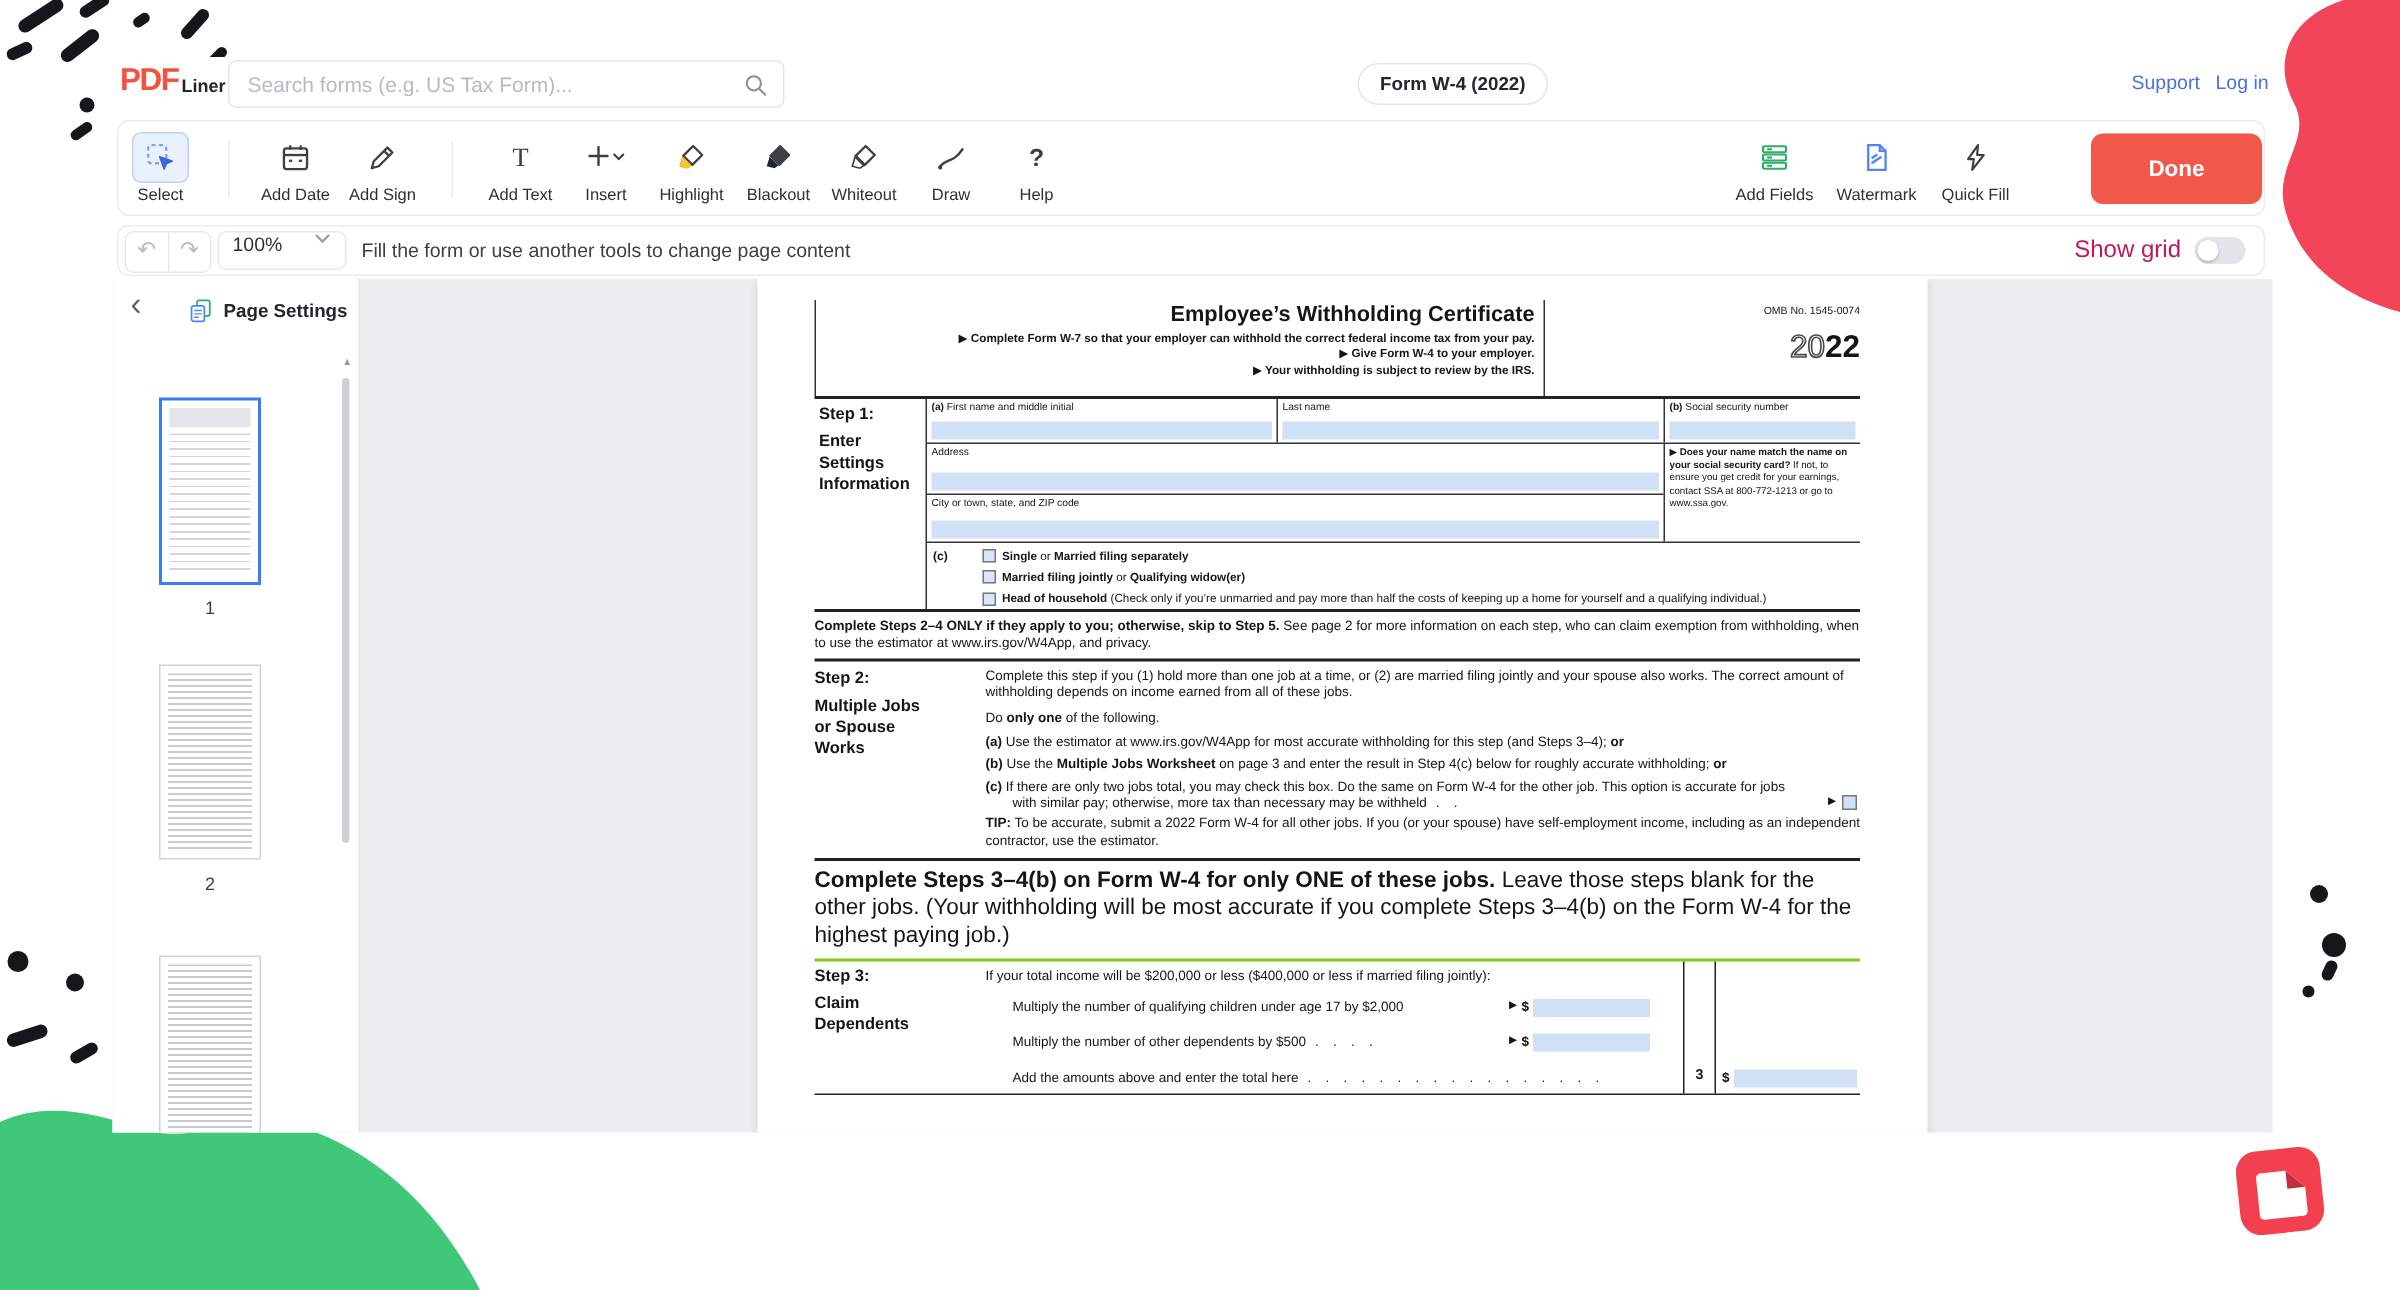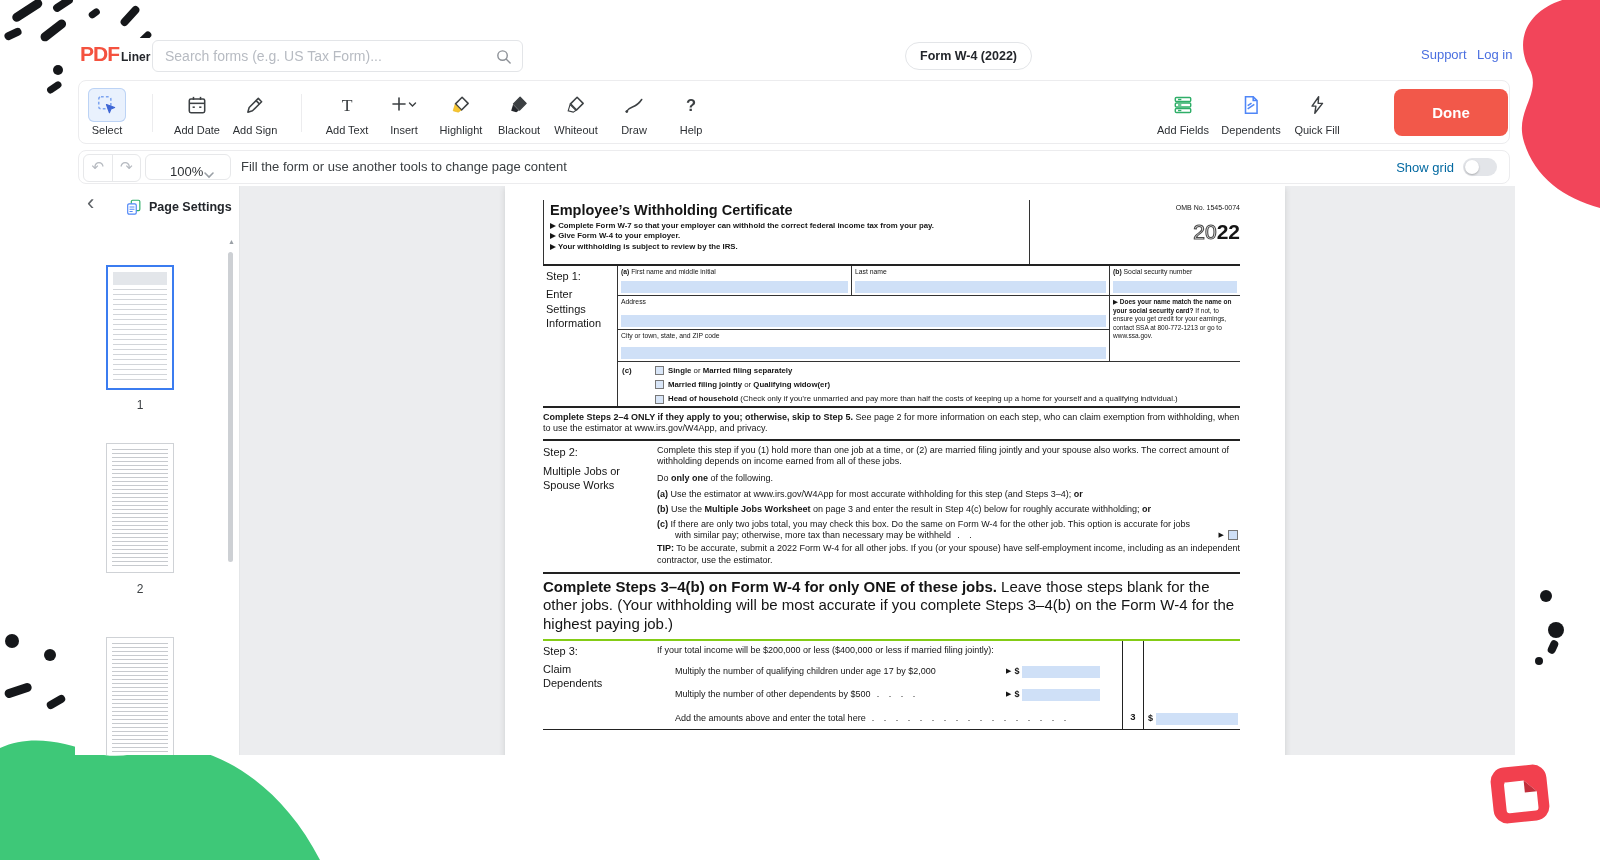--- a/index.html
+++ b/index.html
@@ -38,25 +38,25 @@
   .tb-div{position:absolute;top:13px;width:1px;height:38px;background:#ececee;}
   .done-btn{position:absolute;left:1315px;top:8px;width:114px;height:47px;background:#f2584a;color:#fff;
             border-radius:8px;font-size:15px;font-weight:700;text-align:center;line-height:47px;cursor:pointer;}
 
   
   .subbar{position:absolute;left:3px;top:112px;width:1432px;height:34px;border:1px solid #ececee;border-radius:8px;background:#fff;box-sizing:border-box;}
   .histbox{position:absolute;left:4px;top:3px;width:56px;height:26px;border:1px solid #e7e8ea;border-radius:6px;display:flex;}
   .histbox span{flex:1;text-align:center;line-height:24px;font-size:15px;color:#b6bac0;cursor:pointer;}
   .histbox span:first-child{border-right:1px solid #e7e8ea;}
   .zoombox{position:absolute;left:66px;top:3px;width:86px;height:26px;border:1px solid #e7e8ea;border-radius:6px;
-           display:flex;align-items:flex-end;padding:0 24px;box-sizing:border-box;cursor:pointer;}
+           display:flex;align-items:flex-start;padding:0 9px;box-sizing:border-box;cursor:pointer;}
   .zoombox .zv{font-size:13px;color:#2d3034;flex:1;}
   .hint{position:absolute;left:162px;top:0;line-height:32px;font-size:13px;color:#3c4043;}
   .gridbox{position:absolute;right:12px;top:0;height:32px;display:flex;align-items:center;gap:9px;}
-  .gridbox .gl{font-size:13px;color:#0369a1;}
+  .gridbox .gl{font-size:16px;color:#be185d;}
   .toggle{width:34px;height:18px;border-radius:9px;background:#e3e5e9;position:relative;cursor:pointer;}
   .toggle .knob{position:absolute;left:2px;top:2px;width:14px;height:14px;border-radius:50%;background:#fff;box-shadow:0 1px 2px rgba(0,0,0,.25);}
 
   
   .content{position:absolute;left:0;top:148px;width:1440px;height:569px;background:#ecedef;overflow:hidden;}
   .sidebar{position:absolute;left:0;top:0;width:165px;height:100%;background:#fff;border-right:1px solid #e4e6e8;box-sizing:border-box;}
   .back-chev{position:absolute;left:12px;top:4px;font-size:22px;color:#5f6368;cursor:pointer;}
   .ps-btn{position:absolute;left:50px;top:12px;display:flex;align-items:center;gap:6px;cursor:pointer;}
   .ps-btn .pst{font-size:12.5px;font-weight:700;color:#23262b;white-space:nowrap;}
   .thumb{position:absolute;left:31px;width:68px;background:#fff;box-sizing:border-box;cursor:pointer;}
@@ -72,21 +72,21 @@
   .canvas{position:absolute;left:165px;top:0;width:1275px;height:100%;}
   .page{position:absolute;left:265px;top:0;width:780px;height:620px;background:#fff;box-shadow:0 2px 6px rgba(60,64,67,.18);}
 
   
   .form{position:absolute;left:38px;top:14px;width:697px;color:#151515;font-size:9px;line-height:1.24;}
   .fld{position:absolute;left:3px;right:3px;bottom:2px;height:12px;background:#cfe0f7;}
   .flab{font-size:6.8px;padding:2px 0 0 3px;}
   .cbrow{display:flex;align-items:center;gap:4px;margin-bottom:4.5px;}
   .cbx{width:9px;height:9px;background:#d9e6f8;border:1px solid #777;box-sizing:border-box;flex:0 0 auto;}
   .cbt{font-size:7.8px;white-space:nowrap;}
-  .steplab{font-size:11px;font-weight:normal;line-height:1.3;}
+  .steplab{font-size:11px;font-weight:bold;line-height:1.3;}
   .item{padding-left:18px;text-indent:-18px;margin-bottom:4px;}
   .cbx2{display:inline-block;width:10px;height:10px;background:#cfe0f7;border:1px solid #777;vertical-align:-2px;box-sizing:border-box;}
   .amtgrp{position:absolute;top:5px;display:flex;align-items:center;gap:3px;font-weight:bold;font-size:8.5px;}
   .amtfld{width:78px;height:12px;background:#cfe0f7;}
   .y20{color:#fefefe;-webkit-text-stroke:1.1px #4a4a4a;}
   .arrow{font-size:7px;}
 </style>
 </head>
 <body>
 
@@ -269,21 +269,21 @@
 
     <div class="tool rtool" style="left:1140px">
       <div class="ic">
         <svg width="22" height="22" viewBox="0 0 20 20" fill="none" stroke="#4f86f7" stroke-width="1.4">
             <path d="M5 2.5 h7 l3.5 3.5 v11.5 h-10.5 z"></path>
             <path d="M12 2.5 v3.5 h3.5"></path>
             <line x1="7" y1="13.5" x2="13" y2="9.5"></line>
             <line x1="7" y1="10.5" x2="10.5" y2="8.2"></line>
           </svg>
       </div>
-      <div class="lbl">Dependents</div>
+      <div class="lbl">Watermark</div>
     </div>
 
     <div class="tool rtool" style="left:1206px">
       <div class="ic">
         <svg width="22" height="22" viewBox="0 0 20 20">
             <path d="M11.5 2.5 L5.5 11 h3.5 L8 17.5 15 8.5 h-4 z" fill="none" stroke="#3c4043" stroke-width="1.3" stroke-linejoin="round"></path>
           </svg>
       </div>
       <div class="lbl">Quick Fill</div>
     </div>
@@ -347,21 +347,21 @@
 
       <span class="sb-up">▲</span>
       <div class="sb-thumb"></div>
     </div>
 
     <div class="canvas">
       <div class="page">
         <div class="form">
 
           <div style="display:flex;border-bottom:2px solid #222;height:66px;box-sizing:border-box">
-            <div style="width:487px;border-left:1.2px solid #333;border-right:1.2px solid #333;text-align:left;padding:2px 6px;box-sizing:border-box">
+            <div style="width:487px;border-left:1.2px solid #333;border-right:1.2px solid #333;text-align:right;padding:2px 6px;box-sizing:border-box">
               <div style="font-size:14.5px;font-weight:bold">Employee’s Withholding Certificate</div>
               <div style="font-size:7.8px;font-weight:bold;line-height:1.35;margin-top:1px">
                 <div>▶ Complete Form W-7 so that your employer can withhold the correct federal income tax from your pay.</div>
                 <div>▶ Give Form W-4 to your employer.</div>
                 <div>▶ Your withholding is subject to review by the IRS.</div>
               </div>
             </div>
             <div style="flex:1;text-align:right">
               <div style="font-size:7px;margin-top:4px">OMB No. 1545-0074</div>
               <div style="margin-top:8px;font-size:21px;line-height:1">

